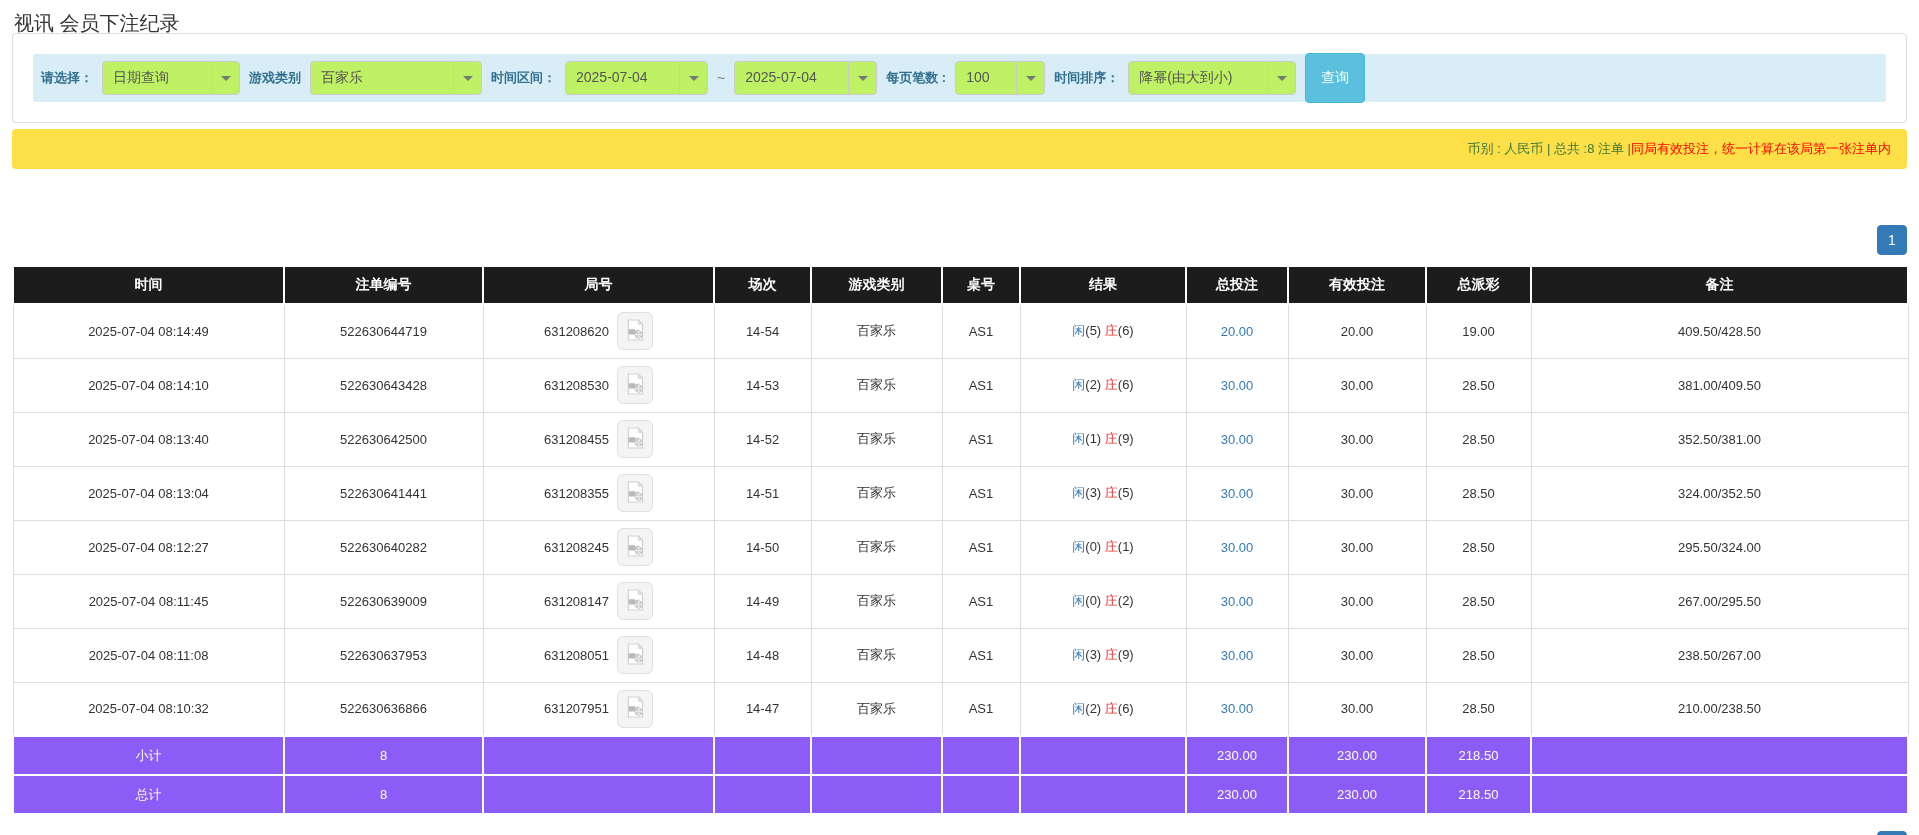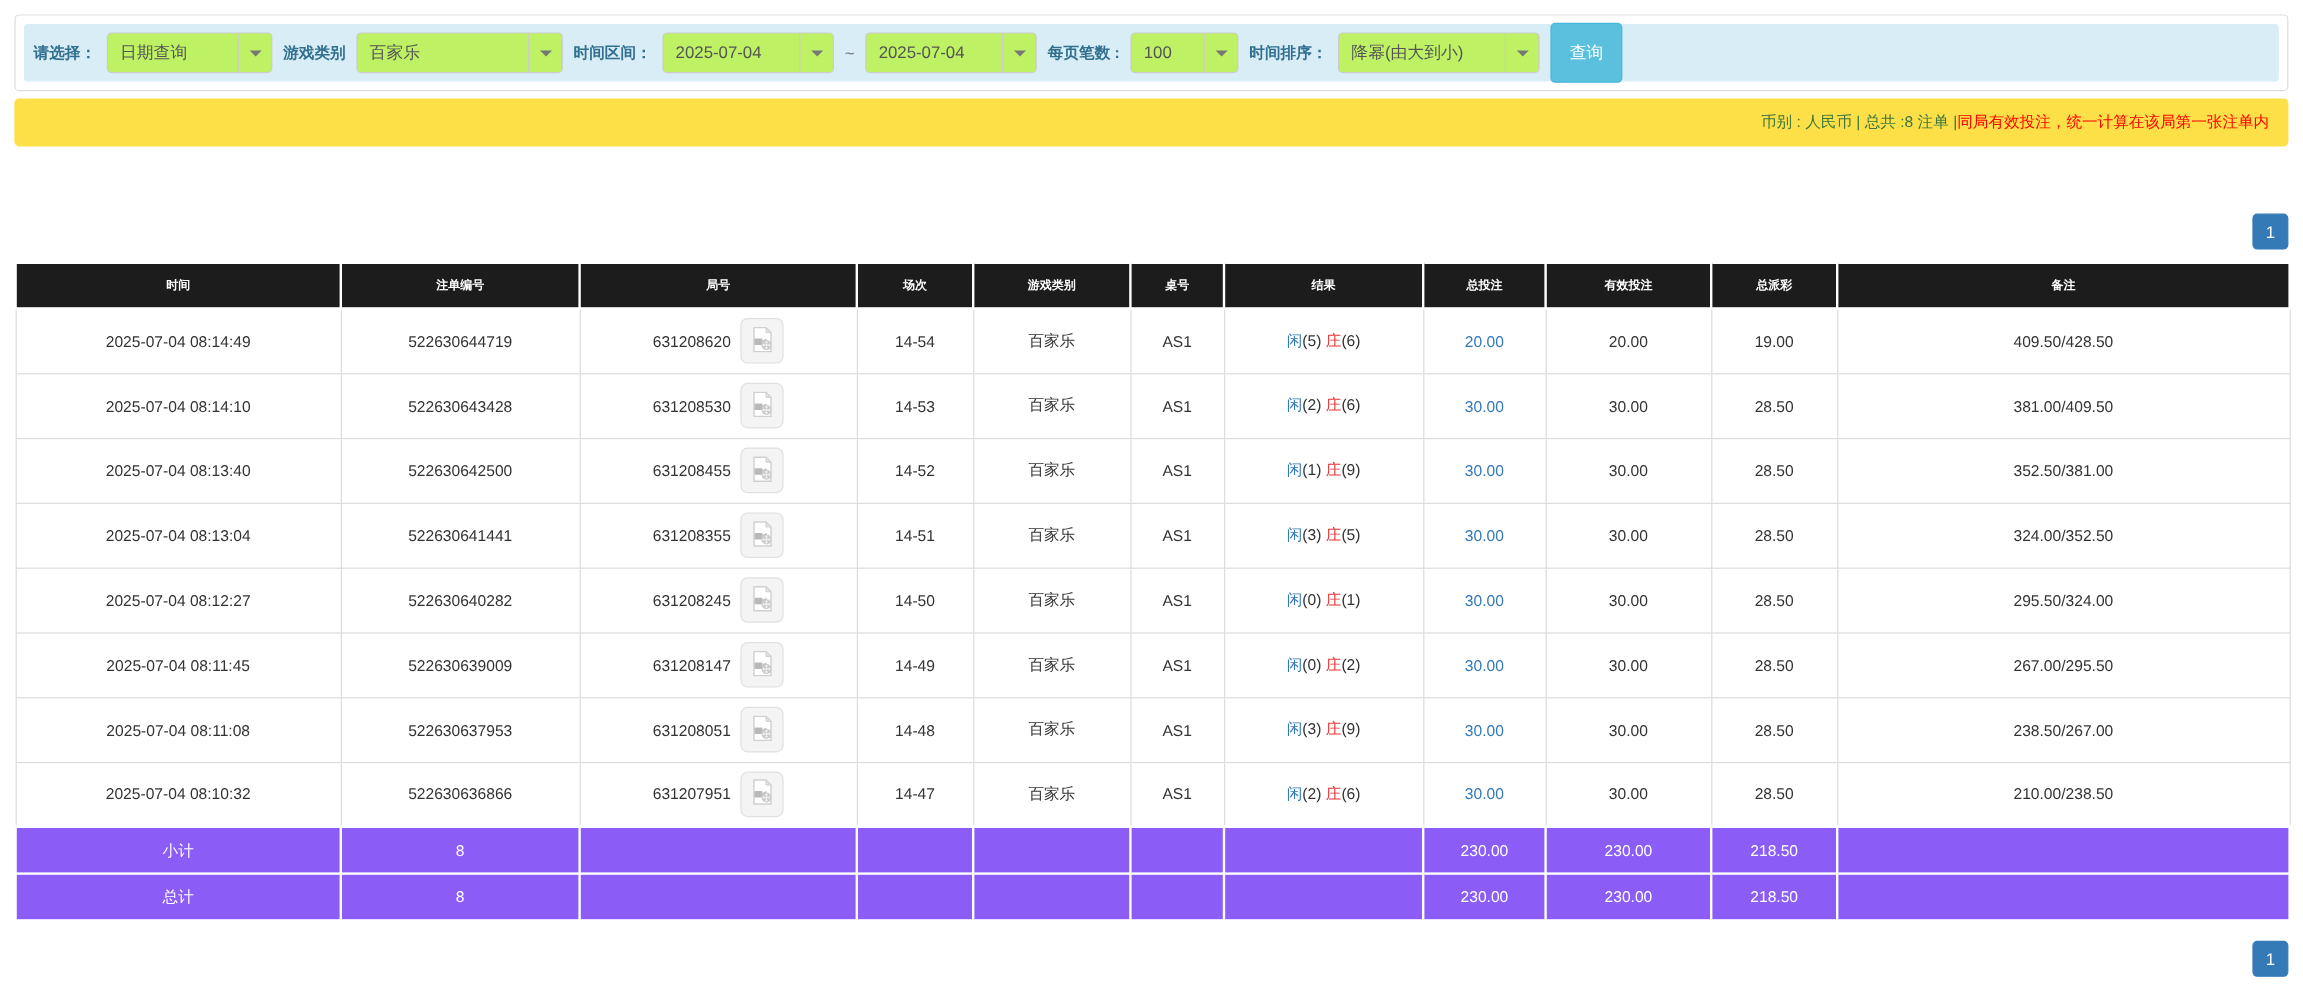--- a/index.html
+++ b/index.html
@@ -3,21 +3,21 @@
 <meta charset="utf-8">
 <style>
   * { box-sizing: border-box; margin: 0; padding: 0; }
   html, body { width: 1919px; height: 835px; overflow: hidden; background: #fff;
     font-family: "Liberation Sans", "DejaVu Sans", sans-serif; }
   .page { padding: 0 12px; }
 
   .page-title { font-size: 20px; font-weight: 500; color: #333; padding: 10px 2px 0; height: 33px; }
 
   
-  .filter-panel { border: 1px solid #ddd; border-radius: 4px; padding: 7px; background: #fff; margin-top: 12px; }
+  .filter-panel { border: 1px solid #ddd; border-radius: 4px; padding: 20px; background: #fff; }
   .filter-bar { background: #d9edf7; border-radius: 3px; padding: 6px 8px; display: flex;
     align-items: center; gap: 9px; height: 48px; }
   .flabel { color: #31708f; font-weight: bold; font-size: 13px; white-space: nowrap; }
   .selectbox { background: #bef264; border: 1px solid #ccc; border-radius: 4px; height: 34px;
     display: flex; align-items: stretch; font-size: 14px; color: #555; cursor: pointer; }
   .selectbox .val { padding: 7px 10px 0; flex: 1; white-space: nowrap; overflow: hidden; }
   .caret-area { width: 28px; border-left: 1px solid #ccc; display: flex; align-items: center;
     justify-content: center; }
   .caret { width: 0; height: 0; border-left: 5px solid transparent; border-right: 5px solid transparent;
     border-top: 5px solid #777; }
@@ -36,38 +36,39 @@
   .pagination-row { display: flex; justify-content: flex-end; }
   .pagination-top { margin-top: 56px; margin-bottom: 10px; }
   .pagination-bottom { margin-top: 16px; }
   .page-btn { min-width: 30px; height: 30px; background: #337ab7; border: 1px solid #337ab7;
     color: #fff; font-size: 14px; border-radius: 4px; display: flex; align-items: center;
     justify-content: center; cursor: pointer; }
 
   
   table.bet-table { width: 100%; border-collapse: collapse; table-layout: fixed; font-size: 13px; color: #333; }
   .bet-table thead th { background: #1c1c1c; color: #fff; font-weight: bold; height: 38px;
-    border: 2px solid #fff; font-size: 10px; }
+    border: 2px solid #fff; font-size: 14px; }
   .bet-table tbody td { background: #fff; border: 1px solid #ddd; height: 54px;
     text-align: center; vertical-align: middle; }
   .bet-table tr.total-row td { background: #8b5cf6; color: #fff; border: 2px solid #fff; height: 39px; }
   .res-player { color: #337ab7; }
   .res-banker { color: #e53333; }
   .res-score { color: #333; }
   .bet-link { color: #337ab7; text-decoration: none; cursor: pointer; }
   .round-wrap { display: inline-flex; align-items: center; gap: 8px; justify-content: space-between; }
   .video-btn { width: 36px; height: 38px; background: #f4f4f4; border: 1px solid #e0e0e0;
     border-radius: 6px; cursor: pointer; display: inline-flex; align-items: center;
     justify-content: center; padding: 0; }
 </style>
 </head>
 <body>
 
 <div class="page">
 
+  <div class="page-title">视讯 会员下注纪录</div>
 
   <div class="filter-panel">
     <div class="filter-bar">
       <span class="flabel">请选择：</span>
       <div class="selectbox" style="width:138px">
         <span class="val">日期查询</span>
         <span class="caret-area">
             <span class="caret"></span>
           </span>
       </div>

